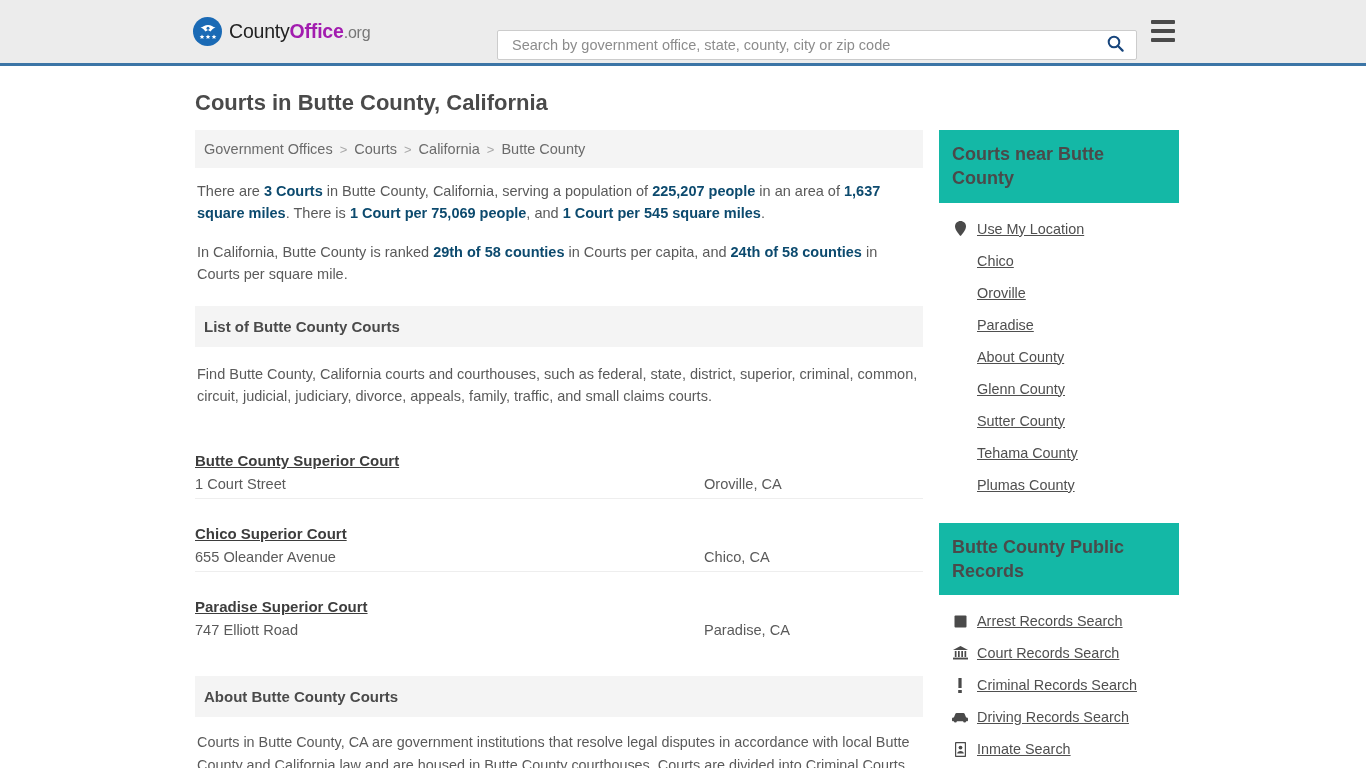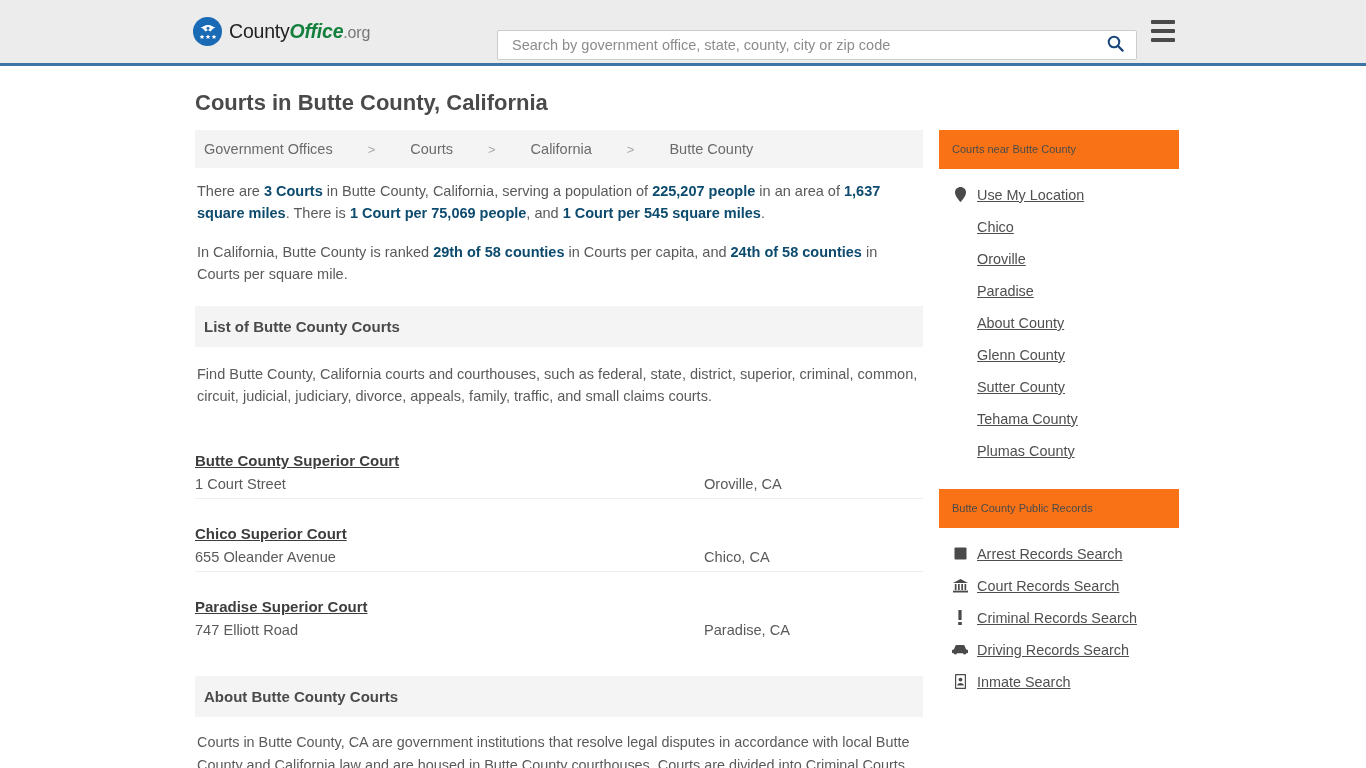--- a/index.html
+++ b/index.html
@@ -36,21 +36,21 @@
     align-items: center; justify-content: center;
     flex: none;
   }
   .logo-mark svg { display: block; }
   .logo-text {
     font-size: 19.5px;
     letter-spacing: -0.2px;
     white-space: nowrap;
   }
   .logo-text .lt-county { color: #222222; }
-  .logo-text .lt-office { color: #15803d; font-weight: bold; font-style: italic; }
+  .logo-text .lt-office { color: #a21caf; font-weight: bold; }
   .logo-text .lt-org { color: #777777; font-size: 16px; }
 
   .search-wrap {
     position: absolute;
     left: 497px;
     top: 30px;
     width: 640px;
     height: 30px;
     display: flex;
     align-items: center;
@@ -118,21 +118,21 @@
     color: #555555;
   }
   .panel-head.bc { color: #6b6b6b; }
   .section-head {
     background: #f4f4f4;
     padding: 12px 9px;
     font-size: 15px;
     font-weight: bold;
     color: #4a4a4a;
   }
-  .breadcrumb { display: flex; align-items: center; flex-wrap: wrap; gap: 28px; }
+  .breadcrumb { display: flex; align-items: center; flex-wrap: wrap; }
   .crumb { color: #6b6b6b; font-size: 14.5px; cursor: pointer; }
   .crumb-sep { color: #a8a8a8; font-size: 13px; margin: 0 7px; }
 
   .intro { padding: 12px 2px 4px 2px; }
   .intro p {
     margin: 0 0 16px 0;
     font-size: 14.5px;
     line-height: 1.55;
     color: #5a5a5a;
   }
@@ -180,24 +180,24 @@
   .about-body p {
     margin: 0 0 18px 0;
     font-size: 14.4px;
     line-height: 1.62;
     color: #5a5a5a;
   }
 
   
   .side-card { margin-bottom: 22px; }
   .side-head {
-    background: #f97316;
+    background: #14b8a6;
     padding: 12px 13px;
-    font-size: 11px;
-    font-weight: normal;
+    font-size: 18px;
+    font-weight: bold;
     color: #4a4a4a;
     line-height: 1.35;
   }
   .side-list { padding: 10px 0 0 0; }
   .side-item {
     display: flex;
     align-items: flex-end;
     gap: 9px;
     padding: 8px 13px;
     cursor: pointer;

